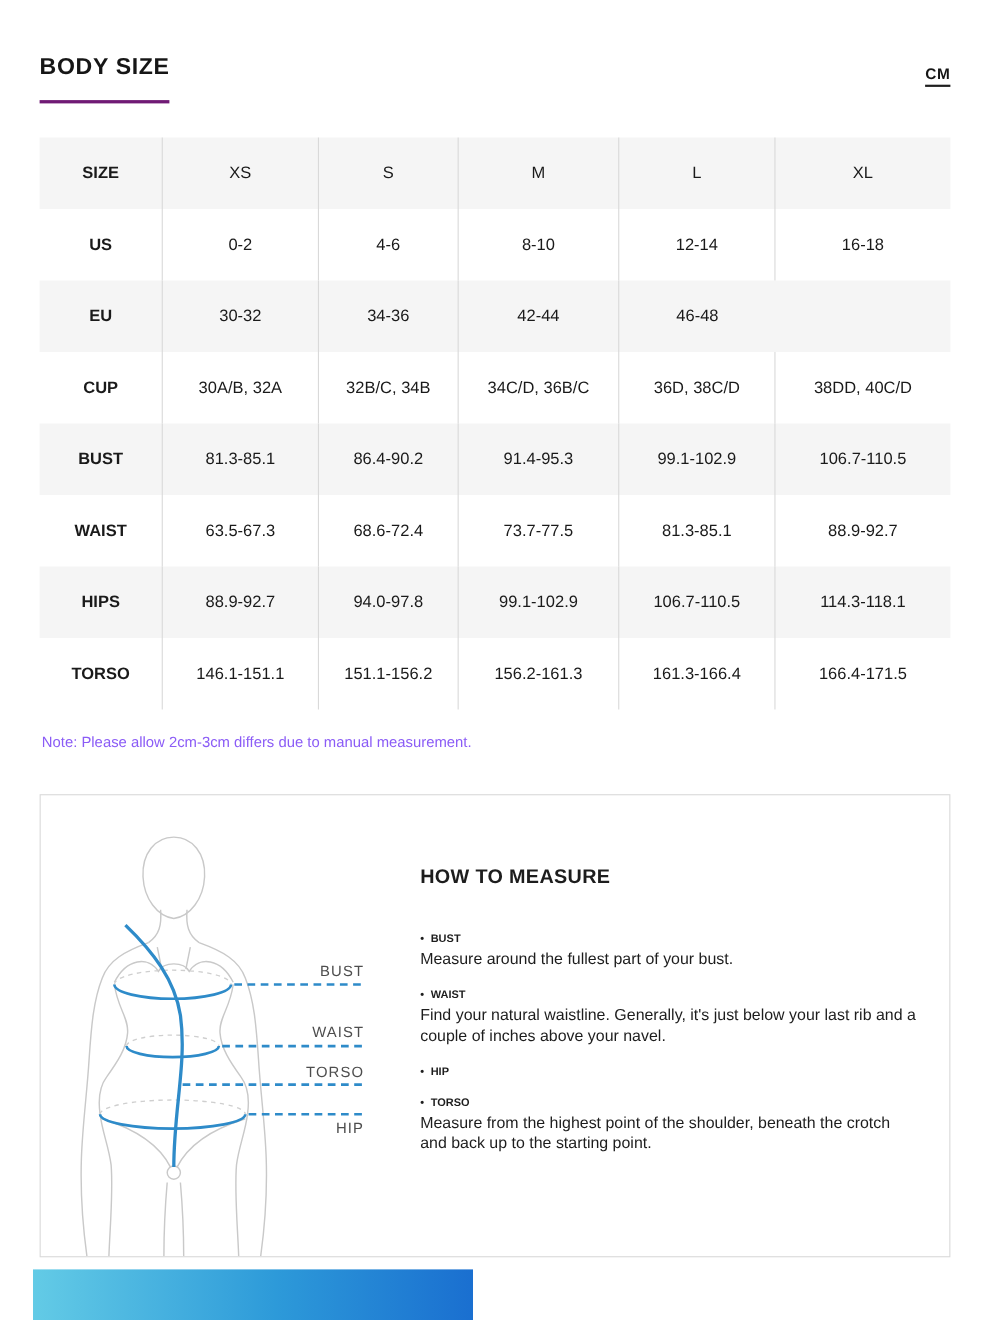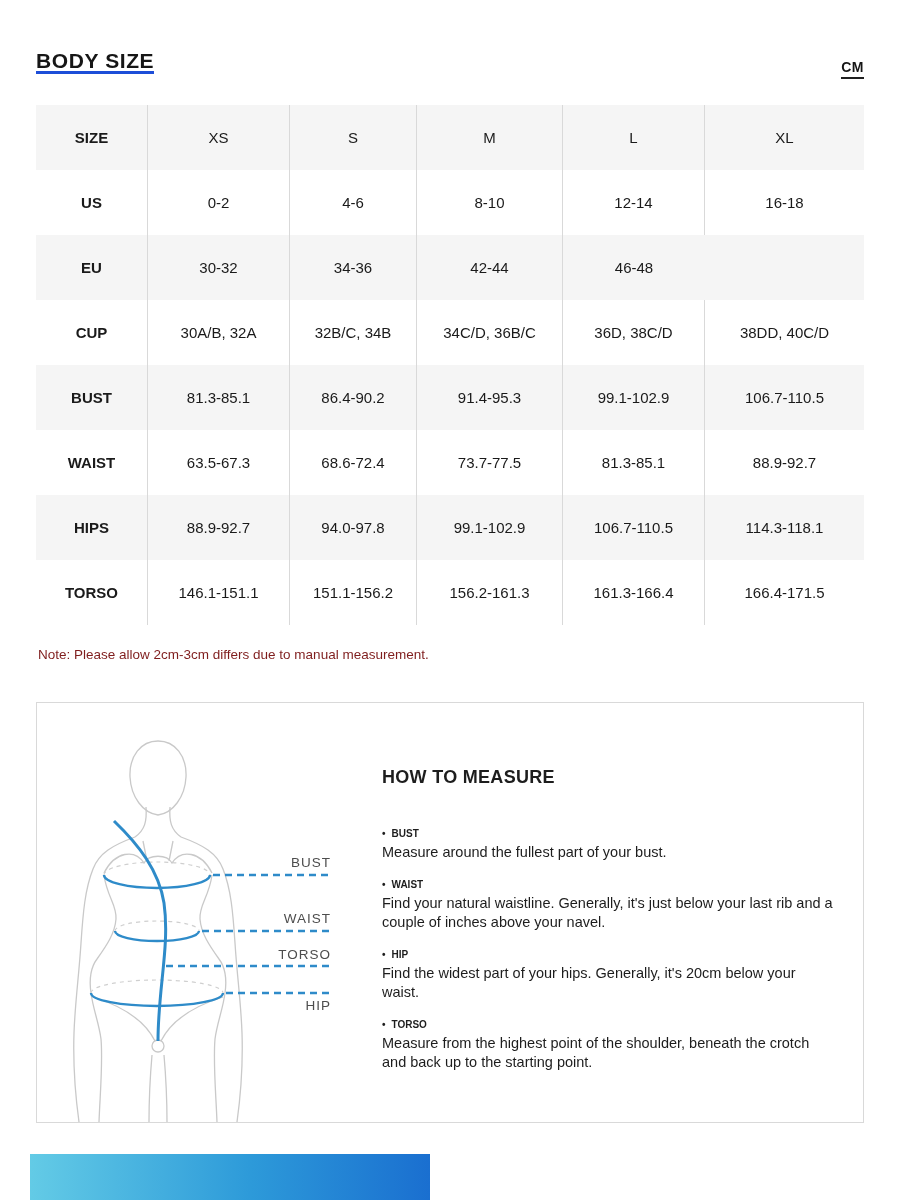--- a/index.html
+++ b/index.html
@@ -7,41 +7,41 @@
     width:900px;height:1200px;position:relative;overflow:hidden;
     font-family:"Liberation Sans","DejaVu Sans",sans-serif;
     color:#1c1c1c;
   }
   .page{padding:0 36px;position:relative;}
 
   
   .hdr{position:relative;padding-top:50px;}
   .title{
     display:inline-block;margin:0;font-size:21px;font-weight:bold;color:#161616;
-    letter-spacing:.6px;line-height:1;padding-bottom:0;border-bottom:3px solid #1d4ed8;
+    letter-spacing:.6px;line-height:1;padding-bottom:20px;border-bottom:3px solid #701a75;
   }
   .unit{
     position:absolute;right:0;top:60px;font-size:14px;font-weight:bold;color:#161616;
     letter-spacing:.5px;line-height:1;padding-bottom:3px;border-bottom:2px solid #1f1f1f;
     text-decoration:none;cursor:pointer;text-align:center;
   }
 
   
   .size-table{margin-top:31px;width:828px;}
   .trow{display:grid;grid-template-columns:112px 142px 127px 146px 142px 159px;}
   .trow.gray{background:#f5f5f5;}
   .trow.white{background:#ffffff;}
   .tcell{
     height:65px;display:flex;align-items:center;justify-content:center;
     font-size:15px;color:#1a1a1a;border-right:1px solid #d9d9d9;text-align:center;
   }
   .tcell:last-child{border-right:none;}
   .tcell.label{font-weight:bold;}
 
-  .note{margin:22px 0 0 2px;font-size:13.5px;color:#7f1d1d;line-height:16px;}
+  .note{margin:22px 0 0 2px;font-size:13.5px;color:#8b5cf6;line-height:16px;}
 
   
   .measure-box{
     margin-top:39px;width:826px;height:419px;border:1px solid #d9d9d9;
     position:relative;background:#ffffff;
   }
   .diagram{position:absolute;left:0;top:0;}
   .measure-text{position:absolute;left:345px;top:64px;width:452px;}
   .mt-title{margin:0 0 40px 0;font-size:18px;font-weight:bold;color:#1d1d1d;letter-spacing:.3px;}
   .m-item{margin-bottom:17px;}
@@ -190,21 +190,20 @@
           <div class="m-item">
             <div class="m-label"><span class="bullet">•</span>BUST</div>
             <div class="m-desc">Measure around the fullest part of your bust.</div>
           </div>
           <div class="m-item">
             <div class="m-label"><span class="bullet">•</span>WAIST</div>
             <div class="m-desc">Find your natural waistline. Generally, it's just below your last rib and a couple of inches above your navel.</div>
           </div>
           <div class="m-item">
             <div class="m-label"><span class="bullet">•</span>HIP</div>
-            <div class="m-desc">Find the widest part of your hips. Generally, it's 20cm below your waist.</div>
           </div>
           <div class="m-item">
             <div class="m-label"><span class="bullet">•</span>TORSO</div>
             <div class="m-desc">Measure from the highest point of the shoulder, beneath the crotch and back up to the starting point.</div>
           </div>
         </div>
     </div>
   </section>
 
 </div>

